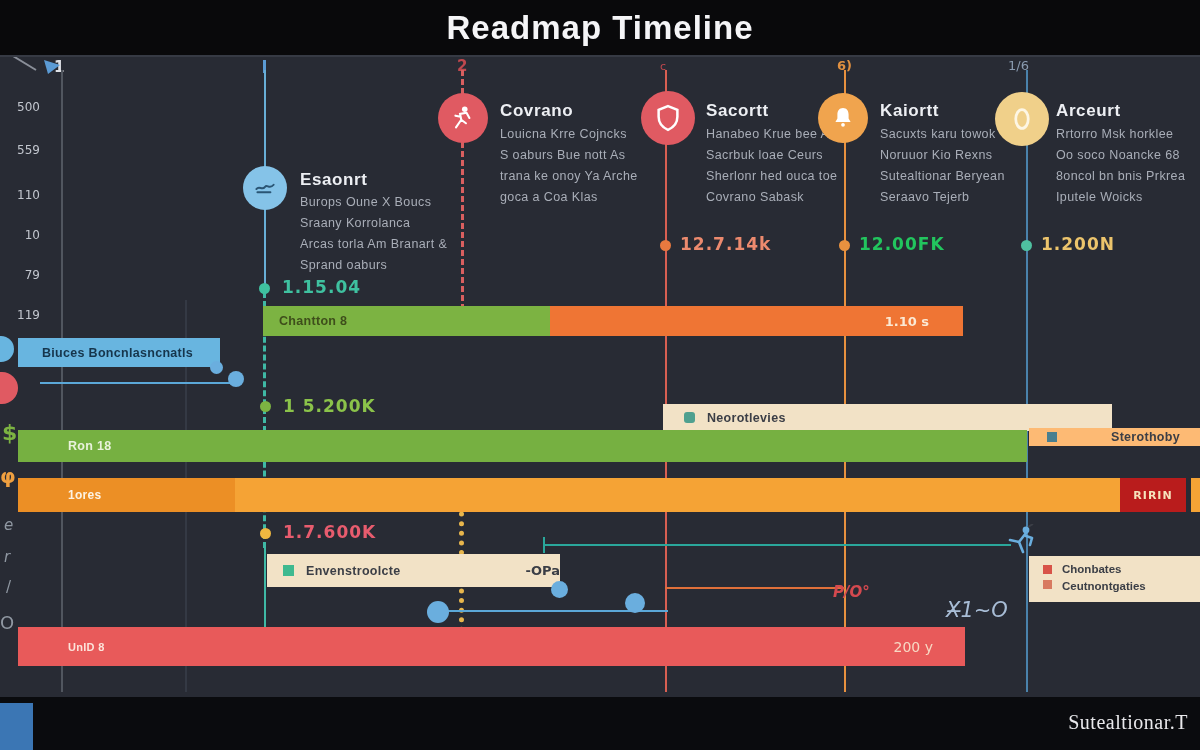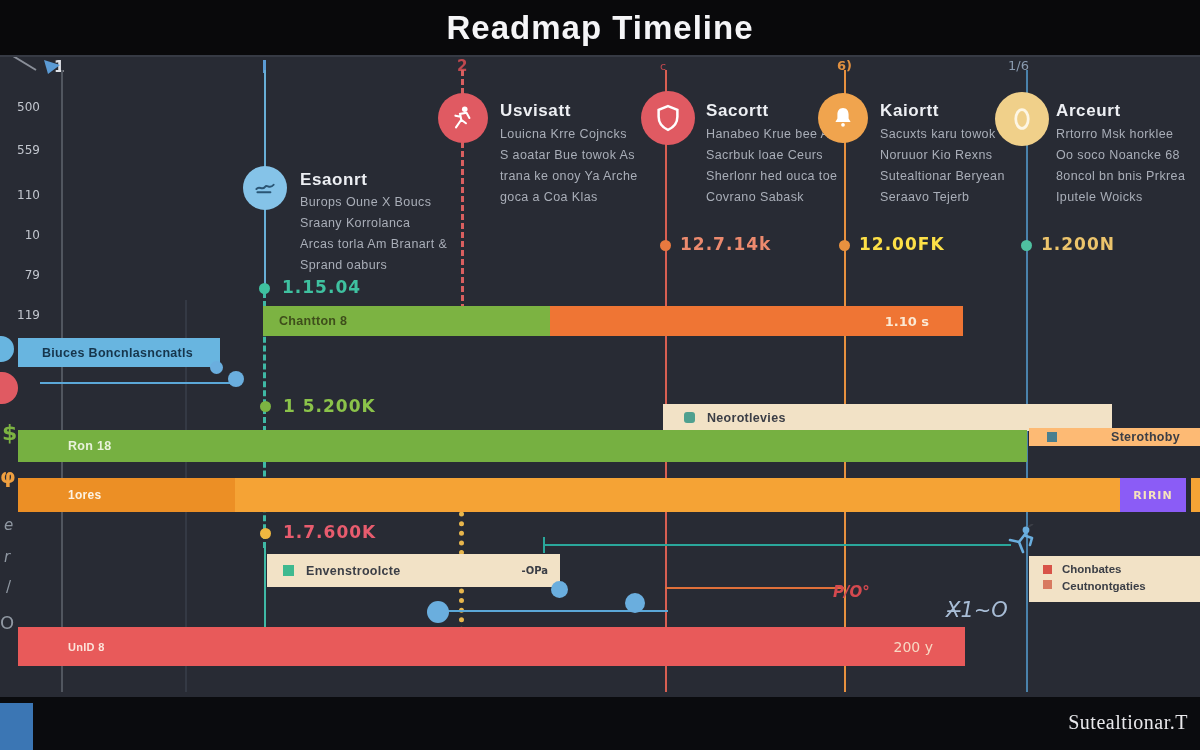--- a/index.html
+++ b/index.html
@@ -75,24 +75,24 @@
     <div>Arcas torla Am Branart &amp;</div>
     <div>Sprand oaburs</div>
   </div>
 
   <div class="mcircle" style="left:438px;top:93px;width:50px;height:50px;background:#e05a62;">
     <svg width="28" height="28" viewBox="0 0 24 24">
       <circle cx="13.5" cy="4.5" r="2.4" fill="#fff"></circle>
       <path d="M6 20 L10.5 13.5 M10.5 13.5 L9.5 8.5 L15 7.5 M10 11 L5.5 10 M15 7.5 L17.5 12 M10.5 13.5 L14.5 16.5" stroke="#fff" stroke-width="1.8" fill="none" stroke-linecap="round"></path>
     </svg>
   </div>
-  <div class="mtitle" style="left:500px;top:101px;">Usvisatt</div>
+  <div class="mtitle" style="left:500px;top:101px;">Covrano</div>
   <div class="mdesc" style="left:500px;top:124px;">
     <div>Louicna Krre Cojncks</div>
-    <div>S aoatar Bue towok As</div>
+    <div>S oaburs Bue nott As</div>
     <div>trana ke onoy Ya Arche</div>
     <div>goca a Coa Klas</div>
   </div>
 
   <div class="mcircle" style="left:641px;top:91px;width:54px;height:54px;background:#e05a62;">
     <svg width="30" height="30" viewBox="0 0 24 24">
       <path d="M12 2.5 L19.5 5.5 V11 C19.5 16 16.5 19.5 12 21.5 C7.5 19.5 4.5 16 4.5 11 V5.5 Z" stroke="#fff" stroke-width="2" fill="none"></path>
     </svg>
   </div>
   <div class="mtitle" style="left:706px;top:101px;">Sacortt</div>
@@ -126,21 +126,21 @@
   <div class="mdesc" style="left:1056px;top:124px;width:150px;">
     <div>Rrtorro Msk horklee</div>
     <div>Oo soco Noancke 68</div>
     <div>8oncol bn bnis Prkrea</div>
     <div>Iputele Woicks</div>
   </div>
 
   <div class="dot z3" style="left:660px;top:240px;width:11px;height:11px;background:#e8793f;"></div>
   <div class="val z3" style="left:680px;top:234px;color:#ec8a6e;">12.7.14k</div>
   <div class="dot z3" style="left:839px;top:240px;width:11px;height:11px;background:#e8913f;"></div>
-  <div class="val z3" style="left:859px;top:234px;color:#fde047;">12.00FK</div>
+  <div class="val z3" style="left:859px;top:234px;color:#22c55e;">12.00FK</div>
   <div class="dot z3" style="left:1021px;top:240px;width:11px;height:11px;background:#4fc1a0;"></div>
   <div class="val z3" style="left:1041px;top:234px;color:#ecc46c;">1.200N</div>
 
   <div class="dot z3" style="left:259px;top:283px;width:11px;height:11px;background:#3fc1a0;"></div>
   <div class="val z3" style="left:282px;top:277px;color:#3fc1a0;">1.15.04</div>
 
   <div class="dot z3" style="left:260px;top:401px;width:11px;height:11px;background:#7cb342;"></div>
   <div class="val z3" style="left:283px;top:396px;color:#8bc34a;">1 5.200K</div>
 
   <div class="dot z3" style="left:260px;top:528px;width:11px;height:11px;background:#f0b840;"></div>
@@ -169,30 +169,30 @@
     <span class="lbl" style="color:#e9f2dc;margin-left:50px;">Ron 18</span>
   </div>
   <div class="bar z2" style="left:1029px;top:428px;width:171px;height:18px;background:#fdba74;gap:44px;">
     <span class="sq" style="width:10px;height:10px;background:#4a7f8f;margin-left:18px;"></span>
     <span class="lbl" style="color:#3b3e46;margin-left:10px;">Sterothoby</span>
   </div>
 
   <div class="bar z2" style="left:18px;top:478px;width:1182px;height:34px;background:#f5a335;">
     <div class="abs" style="left:0;top:0;width:217px;height:34px;background:#ec8f25;"></div>
     <span class="lbl" style="color:#fdf3e3;margin-left:50px;position:relative;z-index:1;font-size:12px;">1ores</span>
-    <div class="abs" style="left:1102px;top:0;width:66px;height:34px;background:#8b5cf6;display:flex;align-items:center;justify-content:center;">
+    <div class="abs" style="left:1102px;top:0;width:66px;height:34px;background:#b91c1c;display:flex;align-items:center;justify-content:center;">
       <span style="color:#f6e3bd;font-size:11px;font-weight:bold;letter-spacing:1px;font-family:'DejaVu Sans',sans-serif;">RIRIN</span>
     </div>
     <div class="abs" style="left:1168px;top:0;width:5px;height:34px;background:#282b34;"></div>
   </div>
 
   <div class="bar z2" style="left:267px;top:554px;width:293px;height:33px;background:#f2e2c6;">
     <span class="sq" style="width:11px;height:11px;background:#3fb98f;margin-left:16px;"></span>
     <span class="lbl" style="color:#3b3e46;margin-left:12px;">Envenstroolcte</span>
-    <span style="position:absolute;right:12px;color:#3b3e46;font-size:10px;font-weight:bold;font-family:'DejaVu Sans',sans-serif;">-OPa</span>
+    <span style="position:absolute;right:0;color:#3b3e46;font-size:13px;font-weight:bold;font-family:'DejaVu Sans',sans-serif;">-OPa</span>
   </div>
 
   <div class="abs z2" style="left:543px;top:537px;width:2px;height:16px;background:#2aa79b;"></div>
   <div class="hline z2" style="left:543px;top:544px;width:468px;background:#2aa79b;"></div>
   <svg class="abs z5" style="left:1000px;top:524px;" width="40" height="34" viewBox="0 0 40 34">
     <circle cx="26" cy="6" r="3.4" fill="#6aaede"></circle>
     <path d="M26 9 L19 18 M19 18 L10 16 M19 18 L23 28 M26 12 L32 14 M32 14 L30 21" stroke="#6aaede" stroke-width="2.6" fill="none" stroke-linecap="round"></path>
     <path d="M28 3 L33 0" stroke="#3b3e46" stroke-width="2"></path>
   </svg>
 

